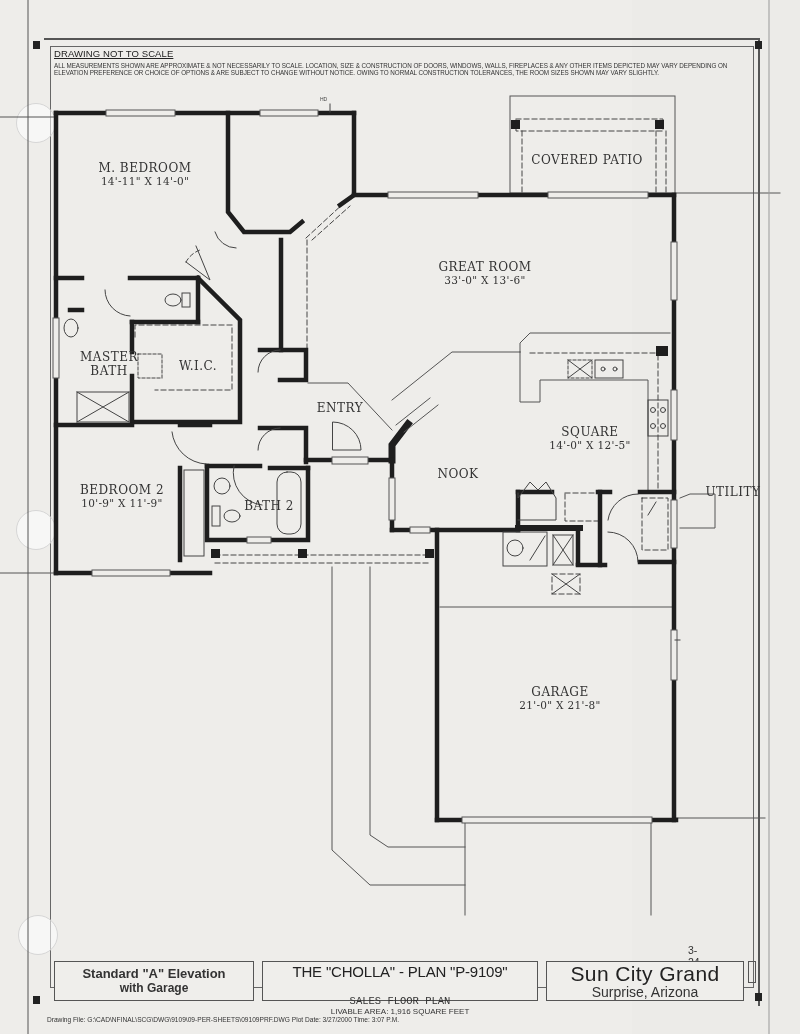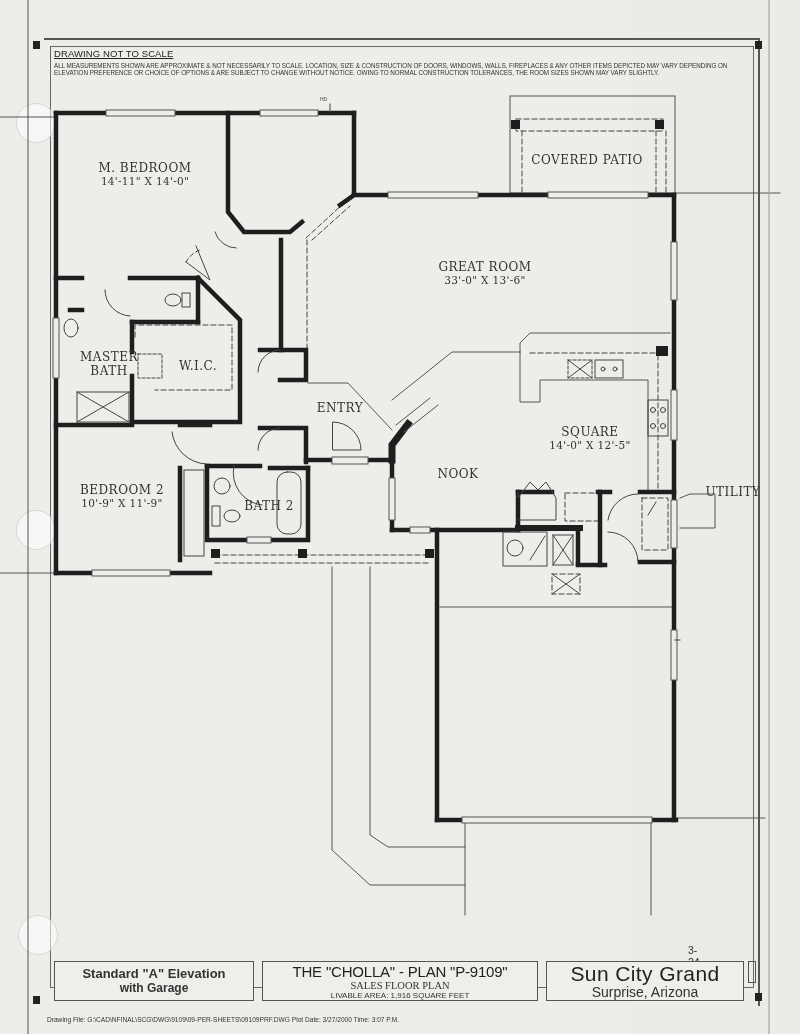--- a/index.html
+++ b/index.html
@@ -14,21 +14,21 @@
   svg.plan{position:absolute;left:0;top:0;}
   .room-label{position:absolute;font-family:"DejaVu Serif",serif;font-size:12px;color:#333;text-align:center;line-height:13px;letter-spacing:0.5px;white-space:nowrap;}
   .room-dim{font-size:10.5px;display:block;letter-spacing:0.3px;}
   .date-stamp{position:absolute;left:688px;top:944px;font-family:"Liberation Sans",sans-serif;font-size:10.5px;color:#333;}
   .tb{position:absolute;border:1.5px solid #555;background:#efeeeb;text-align:center;}
   .tb1{left:54px;top:961px;width:198px;height:38px;}
   .tb1 .l1{font-family:"Liberation Sans",sans-serif;font-weight:bold;font-size:13px;color:#333;margin-top:4px;}
   .tb1 .l2{font-family:"Liberation Sans",sans-serif;font-weight:bold;font-size:12px;color:#333;}
   .tb2{left:262px;top:961px;width:274px;height:38px;}
   .tb2 .l1{font-family:"Liberation Sans",sans-serif;font-size:15px;color:#222;margin-top:1px;letter-spacing:-0.2px;}
-  .tb2 .l2{font-family:Liberation Serif, serif;font-size:10.5px;color:#333;line-height:11px;}
+  .tb2 .l2{font-family:Liberation Mono, monospace;font-size:10.5px;color:#333;line-height:11px;margin-top:16px;}
   .tb2 .l3{font-family:"Liberation Sans",sans-serif;font-size:8px;color:#333;}
   .tb3{left:546px;top:961px;width:196px;height:38px;}
   .tb3 .l1{font-family:"Liberation Sans",sans-serif;font-size:21px;color:#222;line-height:22px;margin-top:1px;letter-spacing:0.4px;}
   .tb3 .l2{font-family:"Liberation Sans",sans-serif;font-size:14px;color:#333;line-height:14px;}
   .tb-tab{position:absolute;left:748px;top:961px;width:6px;height:20px;border:1.5px solid #555;}
   .drawing-file{position:absolute;left:47px;top:1016px;font-family:"Liberation Sans",sans-serif;font-size:6.6px;color:#333;white-space:nowrap;}
   .watermark{position:absolute;left:4px;top:970px;font-family:"Liberation Sans",sans-serif;font-size:22px;color:#fff;-webkit-text-stroke:1px #222;letter-spacing:0.5px;}
   .punch{position:absolute;width:38px;height:38px;border-radius:50%;background:rgba(255,255,255,0.55);border:1px solid #d6d6d6;}
 </style>
 </head>
@@ -286,20 +286,24 @@
   <div class="room-label" style="left:62px;top:484px;width:120px;">
     <span>BEDROOM 2</span>
     <span class="room-dim">10'-9" X 11'-9"</span>
   </div>
   <div class="room-label" style="left:234px;top:500px;width:70px;">
     <span>BATH 2</span>
   </div>
   <div class="room-label" style="left:698px;top:486px;width:70px;">
     <span>UTILITY</span>
   </div>
+  <div class="room-label" style="left:490px;top:686px;width:140px;">
+    <span>GARAGE</span>
+    <span class="room-dim">21'-0" X 21'-8"</span>
+  </div>
 
   <div class="date-stamp">3-24-00</div>
 
   <div class="tb tb1">
     <div class="l1">Standard "A" Elevation</div>
     <div class="l2">with Garage</div>
   </div>
   <div class="tb tb2">
     <div class="l1">THE "CHOLLA" - PLAN "P-9109"</div>
     <div class="l2">SALES FLOOR PLAN</div>

